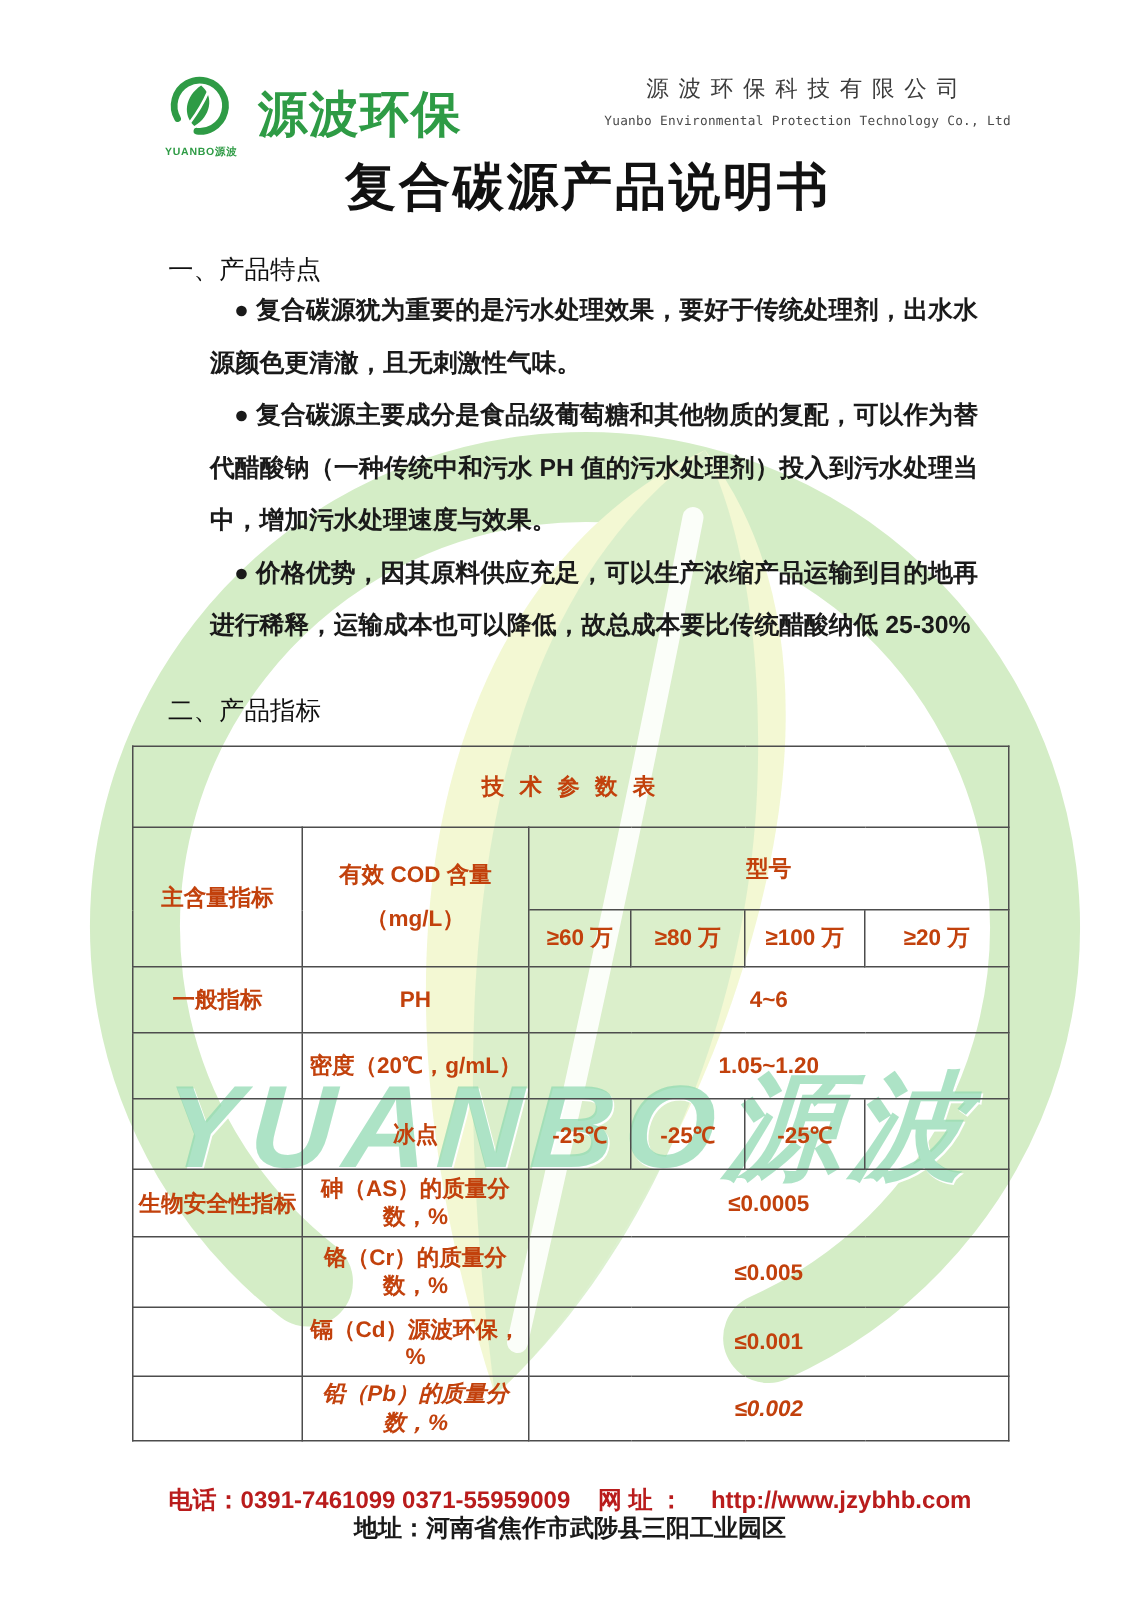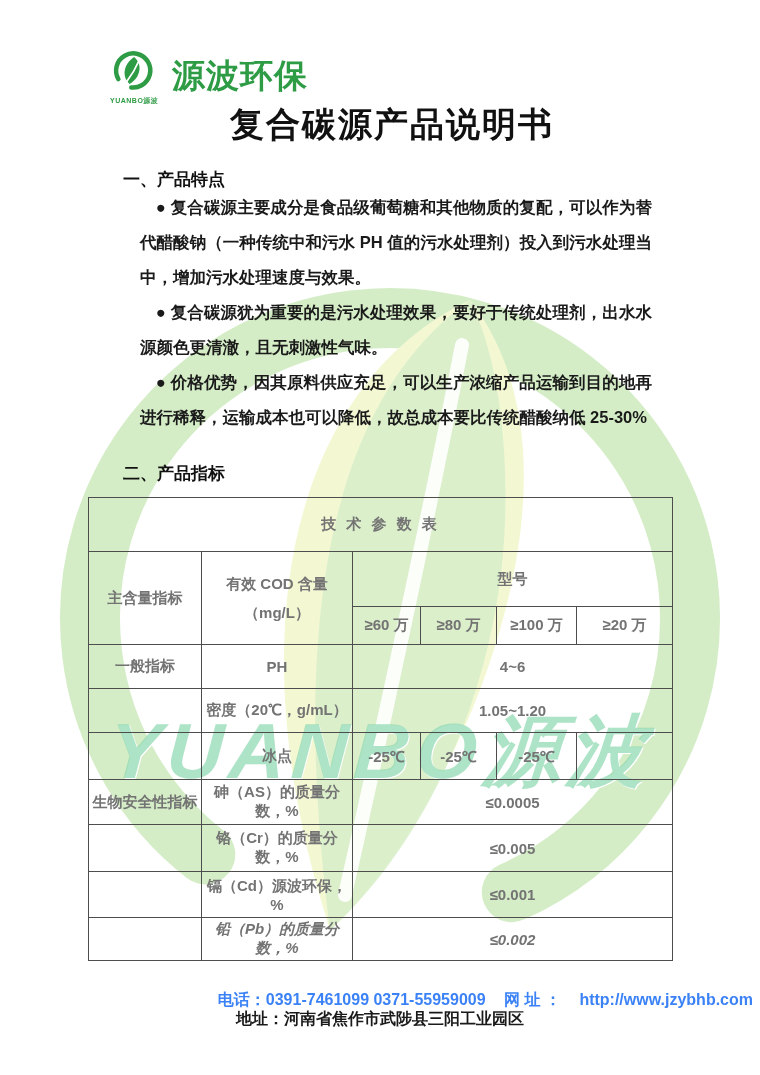--- a/index.html
+++ b/index.html
@@ -20,47 +20,47 @@
   .logo-mark{width:54px;height:54px;}
   .logo-sub{position:absolute;left:2px;top:48px;font-size:7px;font-weight:700;color:#2e9b45;letter-spacing:0.5px;white-space:nowrap;}
   .brand{margin-left:10px;margin-top:6px;font-size:33px;font-weight:800;color:#2e9b45;letter-spacing:1px;white-space:nowrap;}
   .company{position:absolute;right:86px;top:50px;text-align:center;}
   .company-zh{font-family:"Liberation Serif",serif;font-size:15px;color:#3c3c3c;letter-spacing:6.5px;white-space:nowrap;}
   .company-en{font-family:"DejaVu Sans Mono",monospace;font-size:8.5px;color:#4a4a4a;margin-top:7px;letter-spacing:0.2px;white-space:nowrap;}
   
   .doc-title{position:absolute;left:12px;top:102px;width:760px;text-align:center;
     font-size:34px;font-weight:800;color:#111;letter-spacing:2px;}
   
-  .sec-heading{position:absolute;left:123px;font-size:17px;font-weight:700;color:#111;}
+  .sec-heading{position:absolute;left:112px;font-size:17px;font-weight:400;color:#111;}
   .sec1-heading{top:168px;}
   .sec2-heading{top:462px;}
   .bullets{position:absolute;left:140px;top:190px;width:512px;}
   .bullets p{
     margin:0;text-indent:16px;text-align:justify;
     font-size:16.5px;font-weight:600;line-height:35px;color:#1a1a1a;
   }
   
   table.spec{
     position:absolute;left:88px;top:497px;width:584px;
     border-collapse:collapse;table-layout:fixed;
   }
   table.spec td{
     border:1px solid #4d4d4d;text-align:center;vertical-align:middle;
-    padding:0;font-size:15px;font-weight:700;color:#737373;background:transparent;
+    padding:0;font-size:15px;font-weight:700;color:#c2410c;background:transparent;
   }
   tr.h54{height:54px;} tr.h55{height:55px;} tr.h38{height:38px;}
   tr.h44{height:44px;} tr.h47{height:47px;} tr.h45{height:45px;}
   tr.h46{height:46px;} tr.h43{height:43px;font-style:italic;}
   .tbl-title{font-size:29px;font-weight:800;color:#2273c4;letter-spacing:3px;}
   .cod-line{display:block;line-height:29px;font-size:15px;}
   
   .footer-address{position:absolute;left:0;top:962px;width:760px;text-align:center;
     font-size:16px;font-weight:600;color:#1a1a1a;margin-top:47px;}
-  .footer-contact{position:absolute;left:0;top:990px;width:760px;text-align:right;
-    font-size:16px;font-weight:600;color:#3b82f6;}
+  .footer-contact{position:absolute;left:0;top:990px;width:760px;text-align:center;
+    font-size:16px;font-weight:600;color:#b91c1c;}
   .footer-contact span{margin:0 7px;}
 </style>
 </head>
 <body>
 
 <div class="page">
 
   <svg class="wm-svg" viewBox="0 0 760 1075" aria-hidden="true">
     <g opacity="0.85">
       <circle cx="390" cy="618" r="300" fill="none" stroke="#cdeabd" stroke-width="60" stroke-dasharray="1560 330" stroke-linecap="round" transform="rotate(128 390 618)"></circle>
@@ -76,27 +76,31 @@
       <svg class="logo-mark" viewBox="0 0 60 60" aria-hidden="true">
         <circle cx="28" cy="25" r="19" fill="none" stroke="#2e9b45" stroke-width="5" stroke-dasharray="101 19" stroke-linecap="round" transform="rotate(150 28 25)"></circle>
         <path d="M29 10 C 17 18, 15 32, 24 40 C 36 33, 39 18, 29 10 Z" fill="#2e9b45"></path>
         <path d="M21 37 C 27 29, 31 22, 34 15" stroke="#ffffff" stroke-width="2" fill="none" stroke-linecap="round"></path>
       </svg>
       <div class="logo-sub">YUANBO源波</div>
     </div>
     <div class="brand">源波环保</div>
   </div>
 
+  <div class="company">
+    <div class="company-zh">源波环保科技有限公司</div>
+    <div class="company-en">Yuanbo Environmental Protection Technology Co., Ltd</div>
+  </div>
 
   <div class="doc-title">复合碳源产品说明书</div>
 
   <div class="sec-heading sec1-heading">一、产品特点</div>
   <div class="bullets">
+    <p>● 复合碳源犹为重要的是污水处理效果，要好于传统处理剂，出水水源颜色更清澈，且无刺激性气味。</p>
     <p>● 复合碳源主要成分是食品级葡萄糖和其他物质的复配，可以作为替代醋酸钠（一种传统中和污水 PH 值的污水处理剂）投入到污水处理当中，增加污水处理速度与效果。</p>
-    <p>● 复合碳源犹为重要的是污水处理效果，要好于传统处理剂，出水水源颜色更清澈，且无刺激性气味。</p>
     <p>● 价格优势，因其原料供应充足，可以生产浓缩产品运输到目的地再进行稀释，运输成本也可以降低，故总成本要比传统醋酸纳低 25-30%</p>
   </div>
 
   <div class="sec-heading sec2-heading">二、产品指标</div>
 
   <table class="spec">
     <colgroup>
       <col style="width:113px">
         <col style="width:151px">
         <col style="width:68px">

